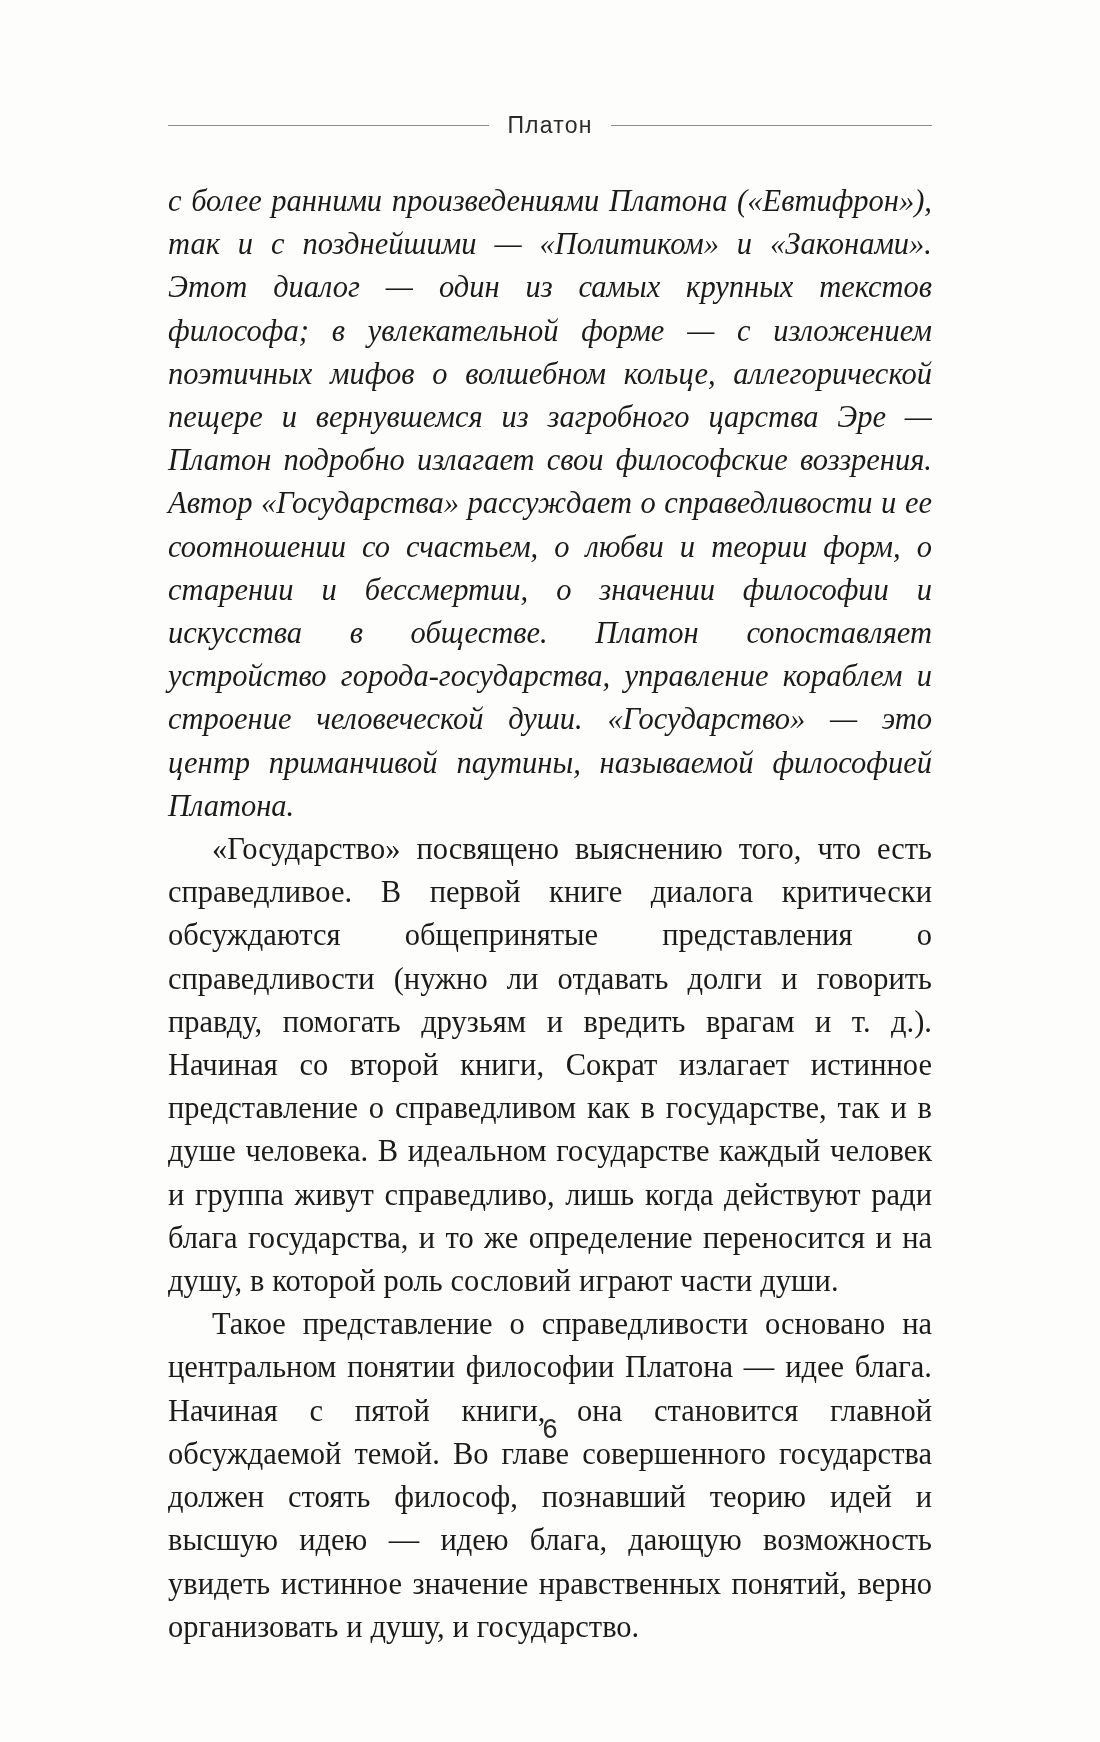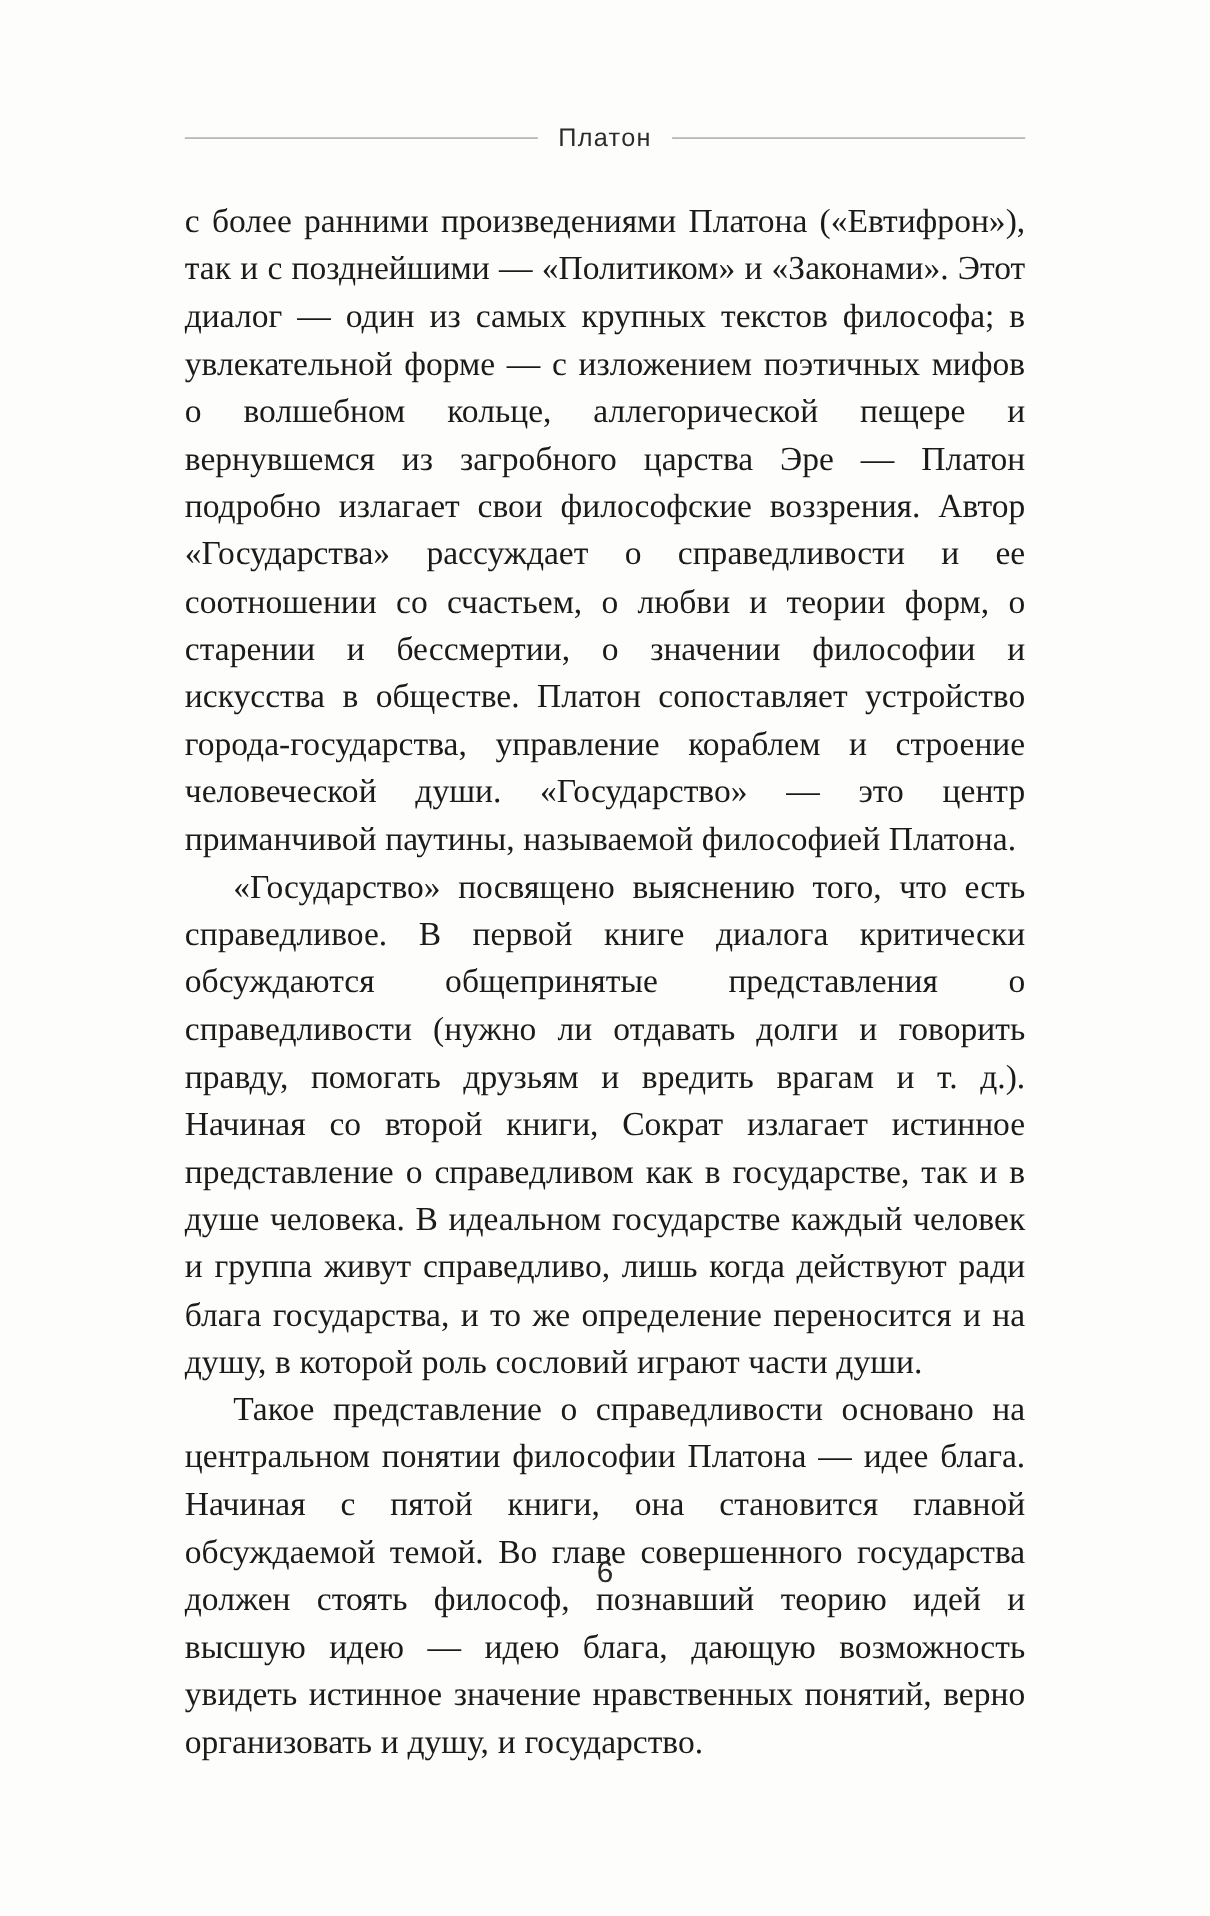--- a/index.html
+++ b/index.html
@@ -63,20 +63,21 @@
     text-indent: 44px;
     font-size: 30.5px;
     line-height: 43.2px;
     color: #1b1b1b;
     hyphens: manual;
     -webkit-hyphens: manual;
     word-spacing: 0.01em;
   }
   .para.first {
     text-indent: 0;
+    font-style: italic;
   }
 
   
   .folio {
     position: absolute;
     left: 0;
     right: 0;
     top: 1414px;
     text-align: center;
     font-family: "Liberation Sans", "DejaVu Sans", sans-serif;

